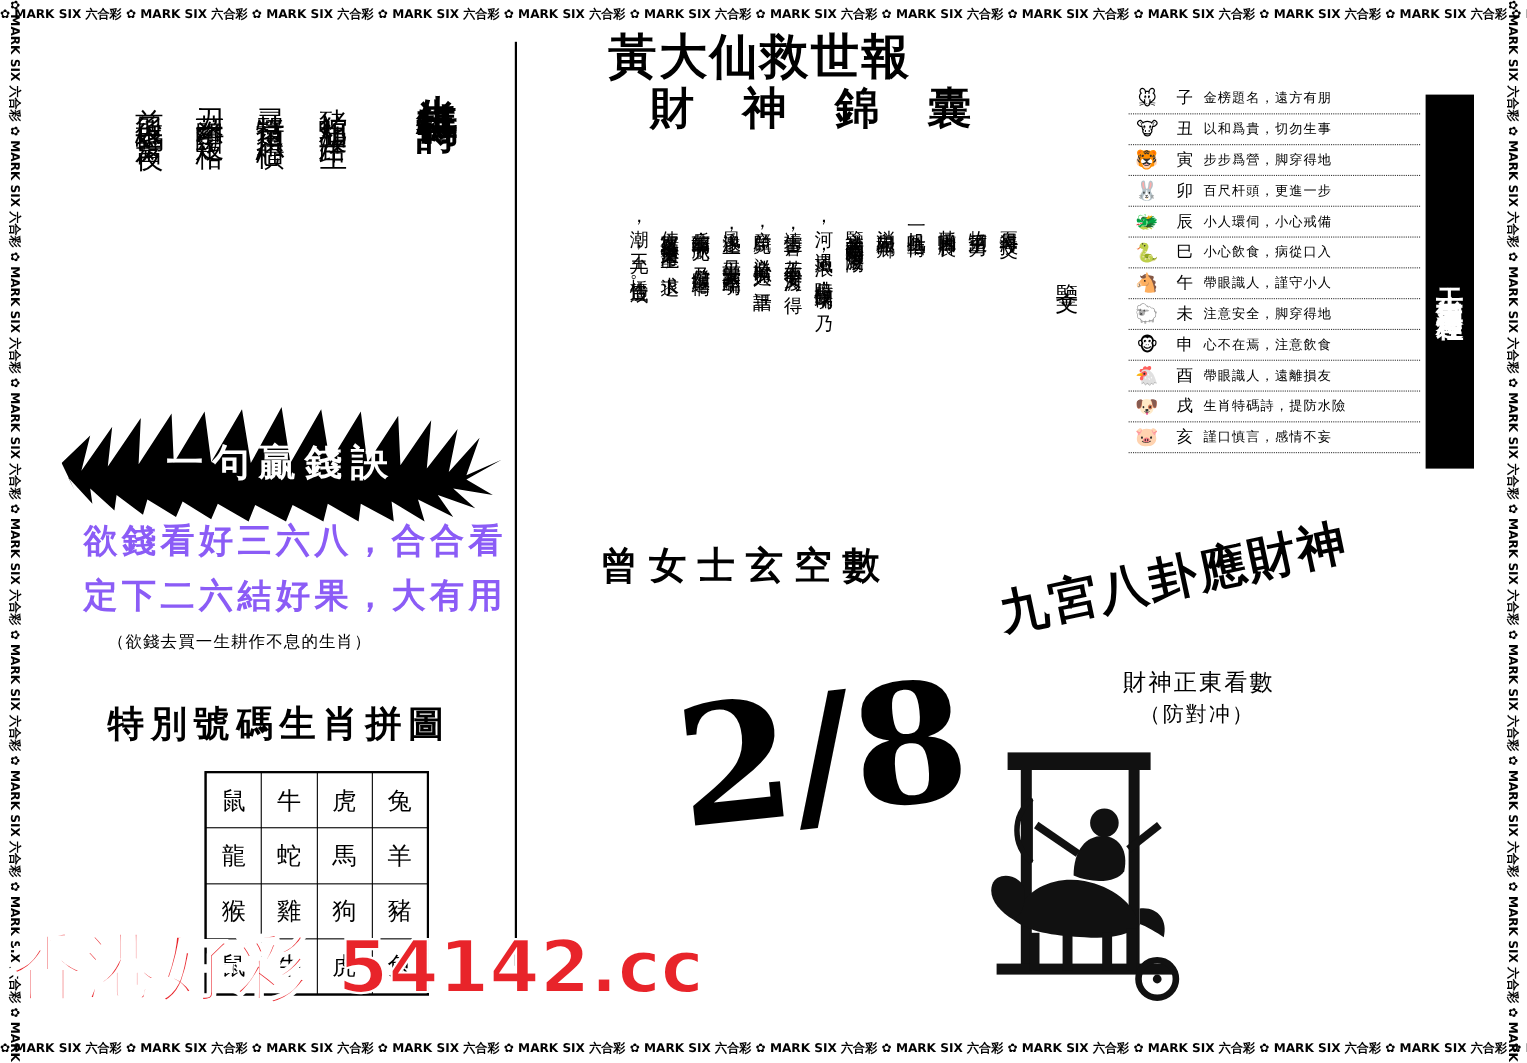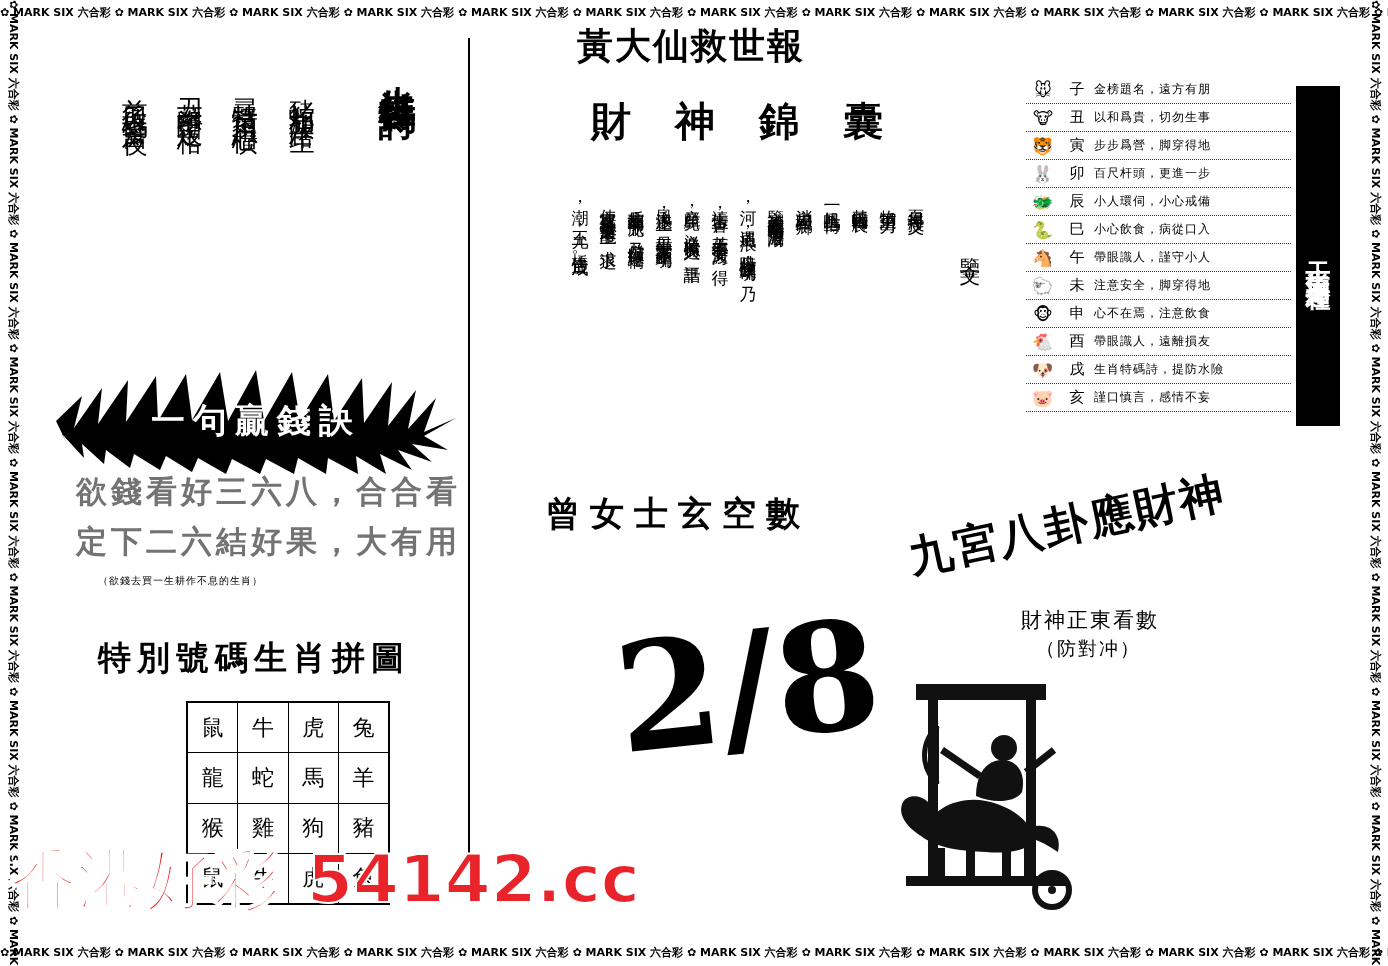--- a/index.html
+++ b/index.html
@@ -43,21 +43,21 @@
     width:1336px;height:914px;
     background:#fff;
   }
 
   
   .masthead{
     position:absolute;left:520px;top:-4px;width:290px;
     text-align:center;
     font-family:"DejaVu Serif", serif;
     font-weight:bold;
-    font-size:36px;
+    font-size:44px;
     letter-spacing:2px;
     color:#000;
   }
 
   
   .vrule{position:absolute;width:2px;background:#000;}
   .hrule{position:absolute;height:2px;background:#000;}
 
   
   .vtext{
@@ -90,48 +90,48 @@
   .sb-text{
     position:absolute;left:0;top:0;width:400px;height:110px;
     display:flex;align-items:center;justify-content:center;
     font-family:"DejaVu Serif", serif;
     font-size:34px;font-weight:bold;color:#fff;letter-spacing:8px;
   }
 
   .win-line{
     position:absolute;left:50px;
     font-family:"DejaVu Serif", serif;
-    font-size:31px;font-weight:bold;letter-spacing:4px;color:#737373;
+    font-size:31px;font-weight:bold;letter-spacing:4px;color:#8b5cf6;
   }
   .wl1{top:445px;}
   .wl2{top:495px;}
   .win-note{
     position:absolute;left:72px;top:548px;
-    font-size:10px;letter-spacing:1px;font-family:Liberation Sans, sans-serif;
+    font-size:15px;letter-spacing:1px;font-family:Liberation Sans, sans-serif;
   }
 
   .special-title{
     position:absolute;left:72px;top:610px;
     font-family:"DejaVu Serif", serif;
     font-size:33px;font-weight:bold;letter-spacing:6px;
   }
   .zodiac-grid{
     position:absolute;left:160px;top:675px;
     width:200px;height:200px;
     display:grid;grid-template-columns:repeat(4,1fr);grid-template-rows:repeat(4,1fr);
     border:2px solid #000;background:#000;gap:1px;
   }
   .zodiac-cell{
     background:#fff;display:flex;align-items:center;justify-content:center;
     font-size:22px;color:#000;overflow:hidden;
   }
 
   
   .mid-title{
-    position:absolute;left:565px;top:68px;
+    position:absolute;left:565px;top:45px;
     font-family:"DejaVu Serif", serif;
     font-size:40px;font-weight:bold;letter-spacing:44px;
   }
   .caiwen-label{
     position:absolute;left:930px;top:215px;
     font-size:21px;letter-spacing:6px;
   }
   .mid-col{
     position:absolute;font-size:17px;line-height:1.15;letter-spacing:2px;
   }

